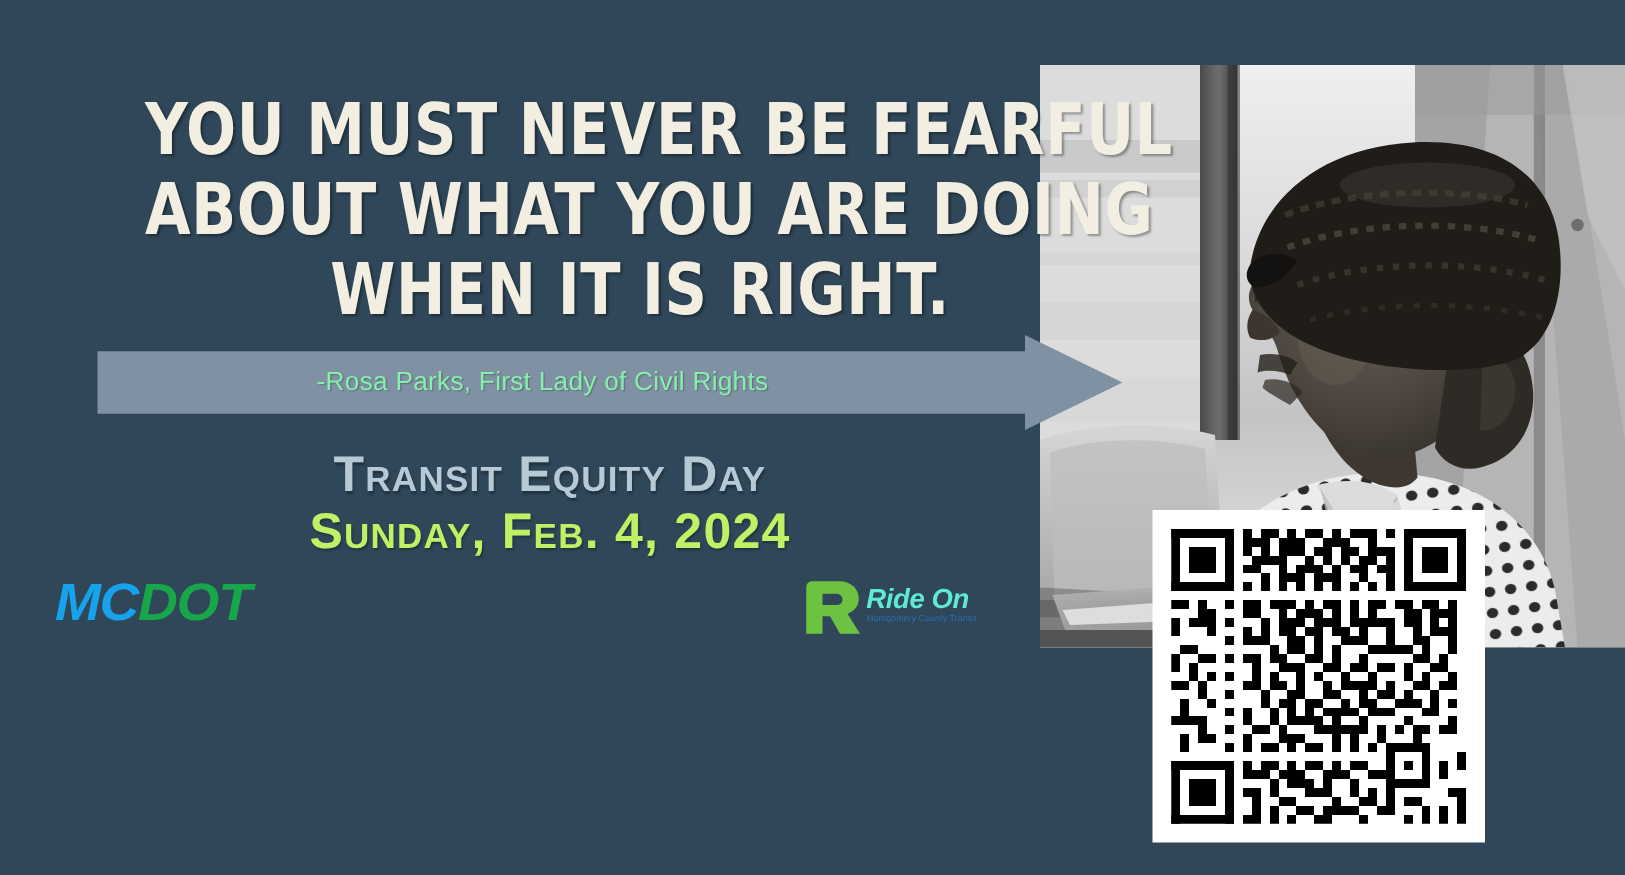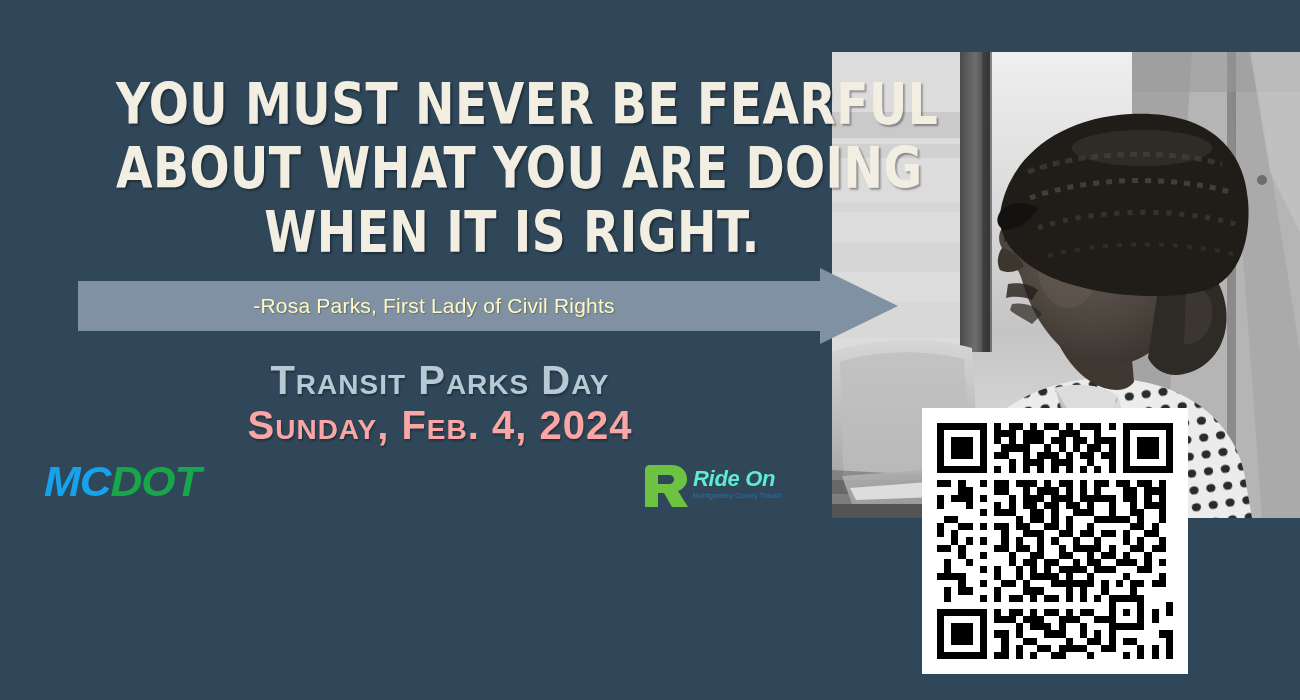--- a/index.html
+++ b/index.html
@@ -60,21 +60,21 @@
     position:absolute; left:742px; top:-13px;
     width:78px; height:76px;
     background:#7f91a2;
     clip-path:polygon(0 0, 0 76px, 78px 38px);
   }
   .attrib-text {
     position:absolute;
     left:0; top:0;
     width:712px; height:50px;
     display:flex; align-items:center; justify-content:center;
-    color:#fef9c3;
+    color:#86efac;
     font-size:21px;
     font-weight:500;
     letter-spacing:0.2px;
     text-shadow:1px 1px 1px rgba(0,0,0,0.25);
     z-index:3;
   }
 
   
   .event {
     position:absolute;
@@ -88,21 +88,21 @@
   }
   .event-title {
     display:block;
     color:#b8c9d6;
     font-size:40px;
     line-height:44px;
     letter-spacing:1px;
   }
   .event-date {
     display:block;
-    color:#fca5a5;
+    color:#bef264;
     font-size:40px;
     line-height:46px;
     letter-spacing:1px;
   }
 
   
   .mcdot {
     position:absolute;
     left:44px; top:460px;
     font-family:"Liberation Sans","DejaVu Sans", sans-serif;
@@ -282,21 +282,21 @@
     <span class="quote-line">WHEN IT IS RIGHT.</span>
   </div>
 
   <div class="attrib-wrap">
     <div class="attrib-shaft"></div>
     <div class="attrib-head"></div>
     <div class="attrib-text">-Rosa Parks, First Lady of Civil Rights</div>
   </div>
 
   <div class="event">
-    <span class="event-title">Transit Parks Day</span>
+    <span class="event-title">Transit Equity Day</span>
     <span class="event-date">Sunday, Feb. 4, 2024</span>
   </div>
 
   <div class="mcdot">
     <span class="mc">MC</span><span class="dot">DOT</span>
   </div>
 
   <div class="rideon">
     <svg class="rideon-mark" viewBox="0 0 48 44">
       <path d="M4 6 C4 3 6 1 9 1 L30 1 C40 1 46 7 46 15 C46 21 42 25 37 27 L47 43 L31 43 L23 29 L17 29 L17 43 L4 43 Z

